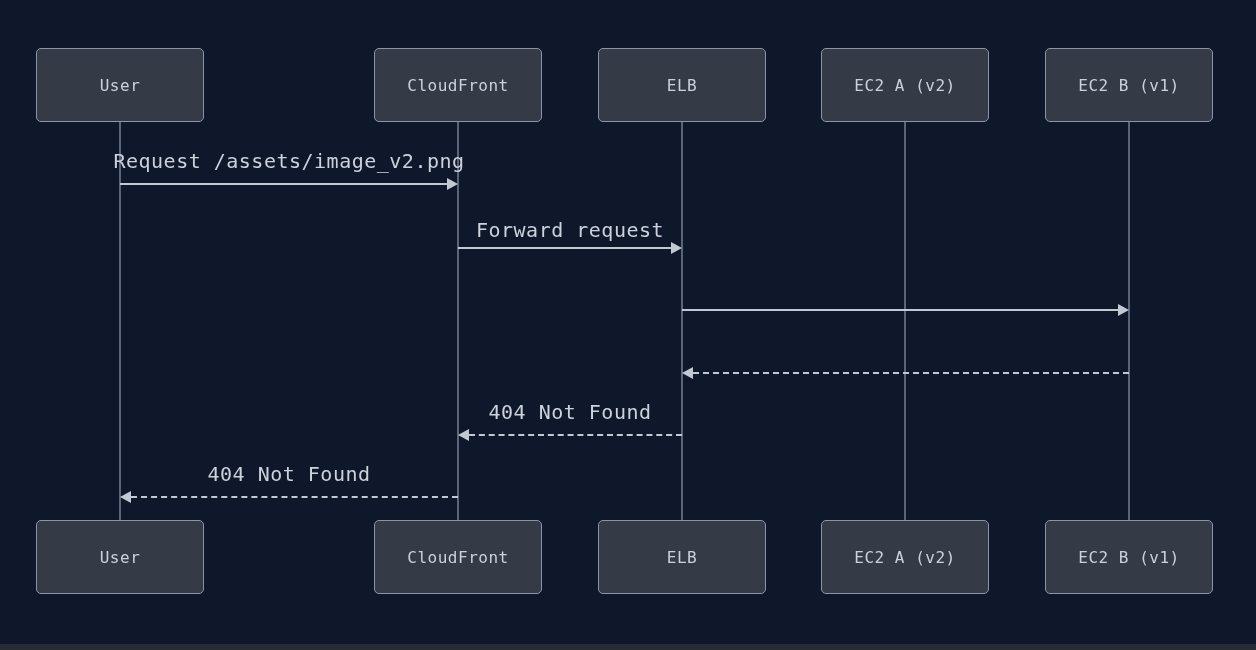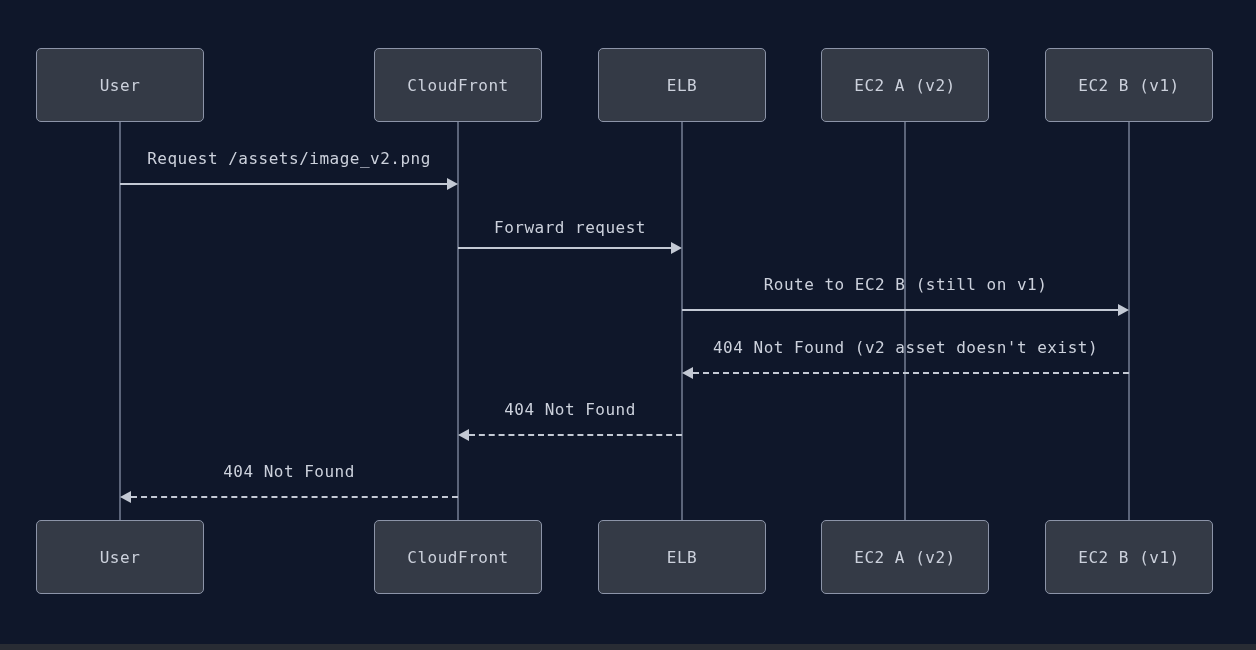--- a/index.html
+++ b/index.html
@@ -66,21 +66,21 @@
     border-left: 11px solid #c3c9d4;
   }
   .arrowhead.left {
     border-top: 6px solid transparent;
     border-bottom: 6px solid transparent;
     border-right: 11px solid #c3c9d4;
   }
   .msg-label {
     position: absolute;
     font-family: "DejaVu Sans Mono", "Liberation Mono", monospace;
-    font-size: 16px;
+    font-size: 20px;
     color: #ccd1dc;
     letter-spacing: 0.5px;
     white-space: nowrap;
     text-align: left;
     transform: translateX(-50%);
     z-index: 2;
   }
 </style>
 </head>
 <body>
@@ -122,23 +122,21 @@
       <span class="participant-label">EC2 B (v1)</span>
     </div>
     <div class="msg-line solid" style="top: 183px; left: 120px; width: 327px;"></div>
     <div class="arrowhead right" style="top: 178px; left: 447px;"></div>
     <div class="msg-label" style="left: 289px; top: 149px;">Request /assets/image_v2.png</div>
     <div class="msg-line solid" style="top: 247px; left: 458px; width: 213px;"></div>
     <div class="arrowhead right" style="top: 242px; left: 671px;"></div>
     <div class="msg-label" style="left: 570px; top: 218px;">Forward request</div>
     <div class="msg-line solid" style="top: 309px; left: 682px; width: 436px;"></div>
     <div class="arrowhead right" style="top: 304px; left: 1118px;"></div>
-    <div class="msg-label" style="left: 905.5px; top: 275px;">Route to EC2 B (still on v1)</div>
     <div class="msg-line dashed" style="top: 372px; left: 693px; width: 436px;"></div>
     <div class="arrowhead left" style="top: 367px; left: 682px;"></div>
-    <div class="msg-label" style="left: 905.5px; top: 338px;">404 Not Found (v2 asset doesn't exist)</div>
     <div class="msg-line dashed" style="top: 434px; left: 469px; width: 213px;"></div>
     <div class="arrowhead left" style="top: 429px; left: 458px;"></div>
     <div class="msg-label" style="left: 570px; top: 400px;">404 Not Found</div>
     <div class="msg-line dashed" style="top: 496px; left: 131px; width: 327px;"></div>
     <div class="arrowhead left" style="top: 491px; left: 120px;"></div>
     <div class="msg-label" style="left: 289px; top: 462px;">404 Not Found</div>
   </div>
 
 </body></html>

